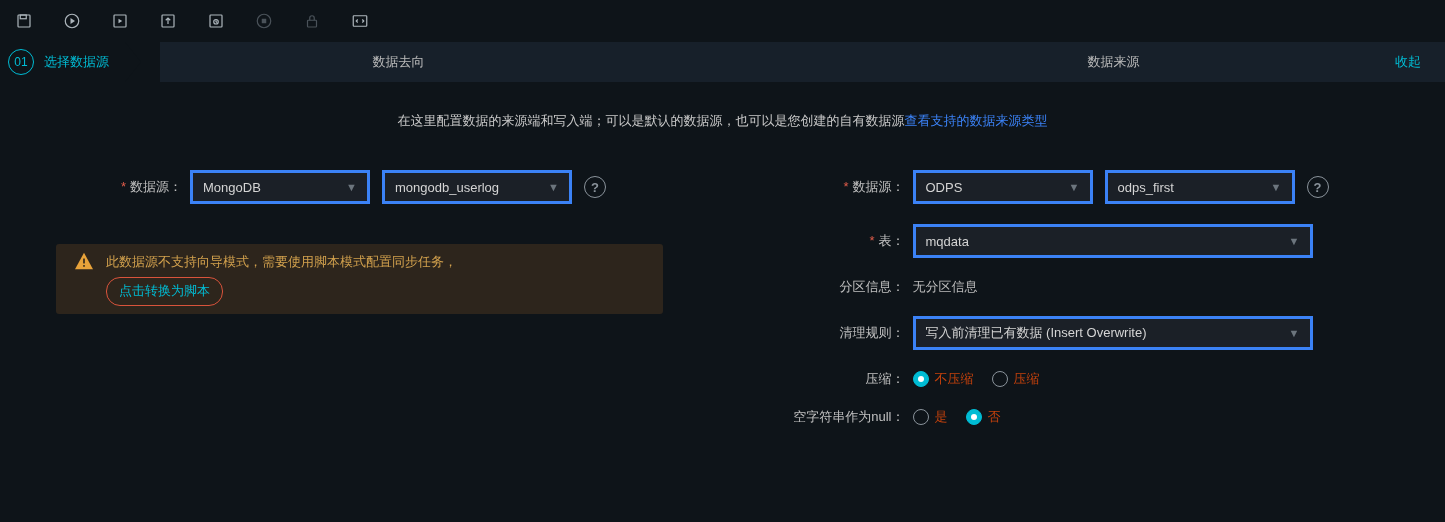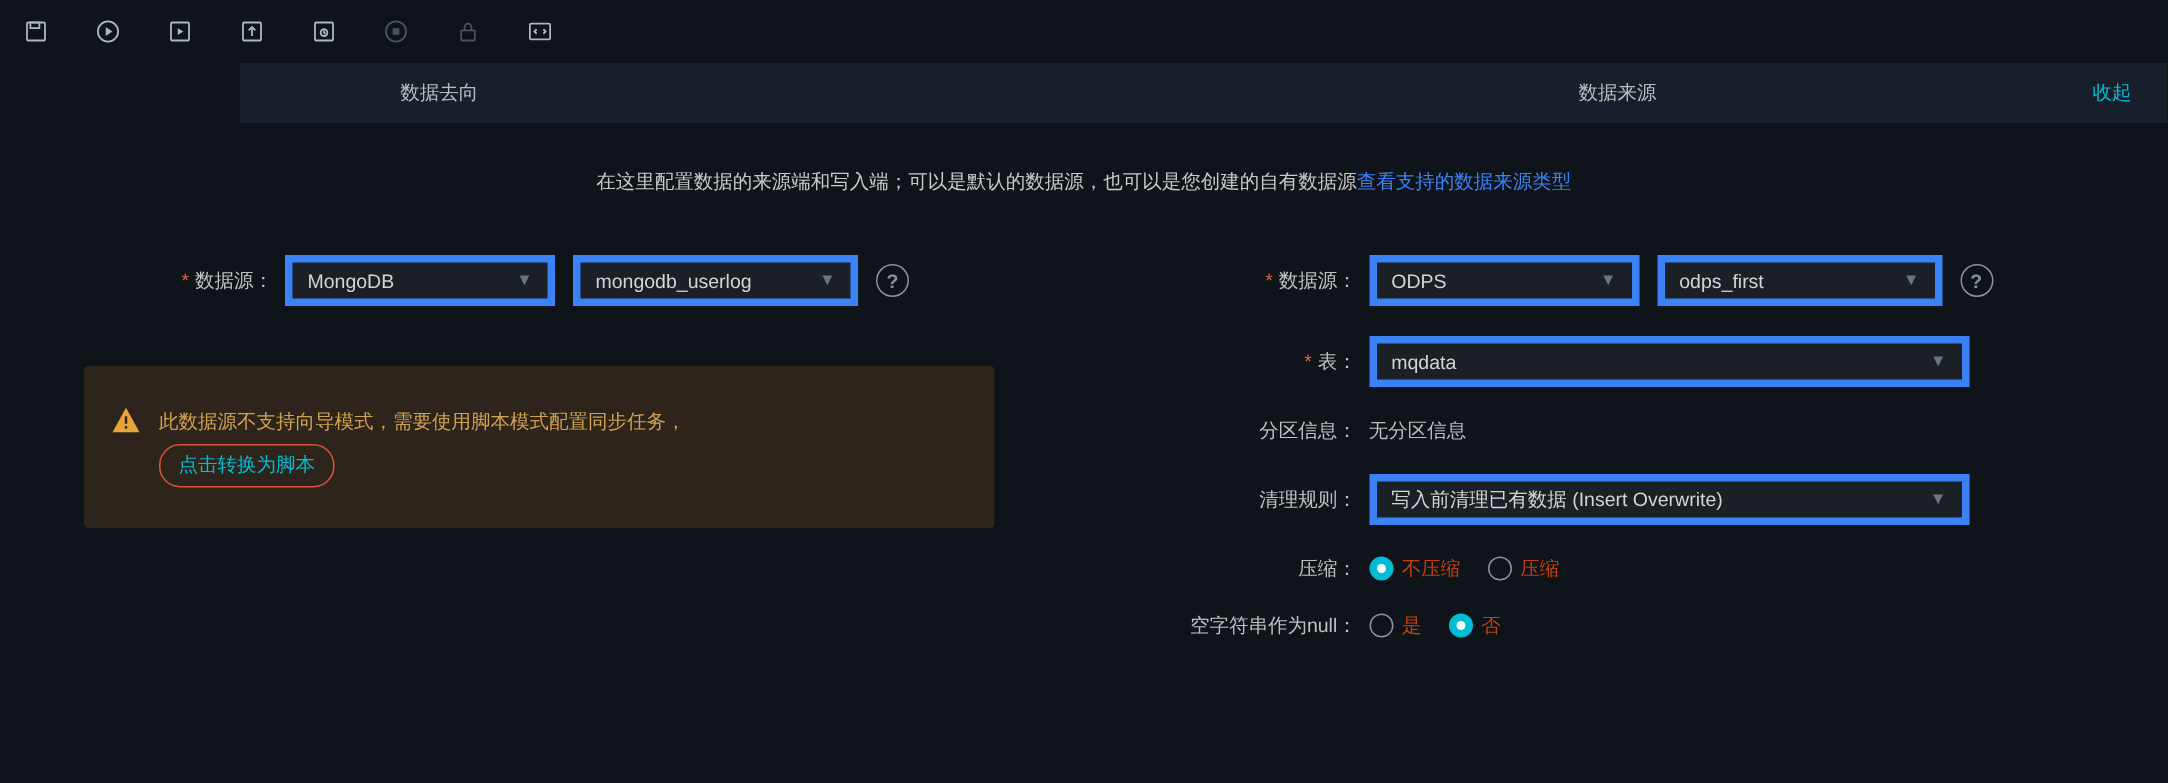--- a/index.html
+++ b/index.html
@@ -132,21 +132,21 @@
 .form-label .req { color: #e05c4a; margin-right: 4px; }
 .form-controls { display: flex; align-items: center; gap: 12px; flex: 1; }
 
 .select {
   display: flex;
   align-items: center;
   justify-content: space-between;
   height: 34px;
   padding: 0 10px;
   background: #1b2027;
-  border: 5px solid #3b82f6;
+  border: 3px solid #3b82f6;
   color: #d4d4d4;
   min-width: 180px;
   cursor: pointer;
 }
 .select.wide { width: 400px; text-align: center; }
 .select .chev { color: #6c757d; font-size: 11px; }
 
 .help-circle {
   width: 22px;
   height: 22px;
@@ -163,21 +163,21 @@
 
 .static-val { color: #bdbdbd; }
 
 
 .warning-box {
   display: flex;
   align-items: flex-start;
   gap: 12px;
   background: #2d251c;
   border-radius: 3px;
-  padding: 27px 18px;
+  padding: 8px 18px;
   margin-top: 40px;
   margin-left: -4px;
 }
 .warn-tri {
   position: relative;
   width: 20px; height: 18px;
 }
 .warn-tri svg { width: 20px; height: 18px; }
 .warning-box .msg { color: #d2a14d; line-height: 1.6; }
 .warning-box .script-link {
@@ -267,20 +267,25 @@
   </div>
   <div class="toolbar-item">
     <svg viewBox="0 0 24 24" fill="none" stroke="currentColor" stroke-width="1.6">
         <rect x="3" y="5" width="18" height="14" rx="1"></rect>
         <path d="M9 10l-2 2 2 2M15 10l2 2-2 2"></path>
       </svg>
   </div>
 </div>
 
 <div class="step-bar">
+  <div class="step-badge">
+    <div class="circle">01</div>
+    <span class="label">选择数据源</span>
+    <div class="arrow"></div>
+  </div>
   <div class="col-header right">数据去向</div>
   <div class="col-header left">数据来源</div>
   <div class="collapse-link">收起</div>
 </div>
 
 <div class="content">
   <div class="intro">
     <span>在这里配置数据的来源端和写入端；可以是默认的数据源，也可以是您创建的自有数据源</span><span class="link">查看支持的数据来源类型</span>
   </div>
 

